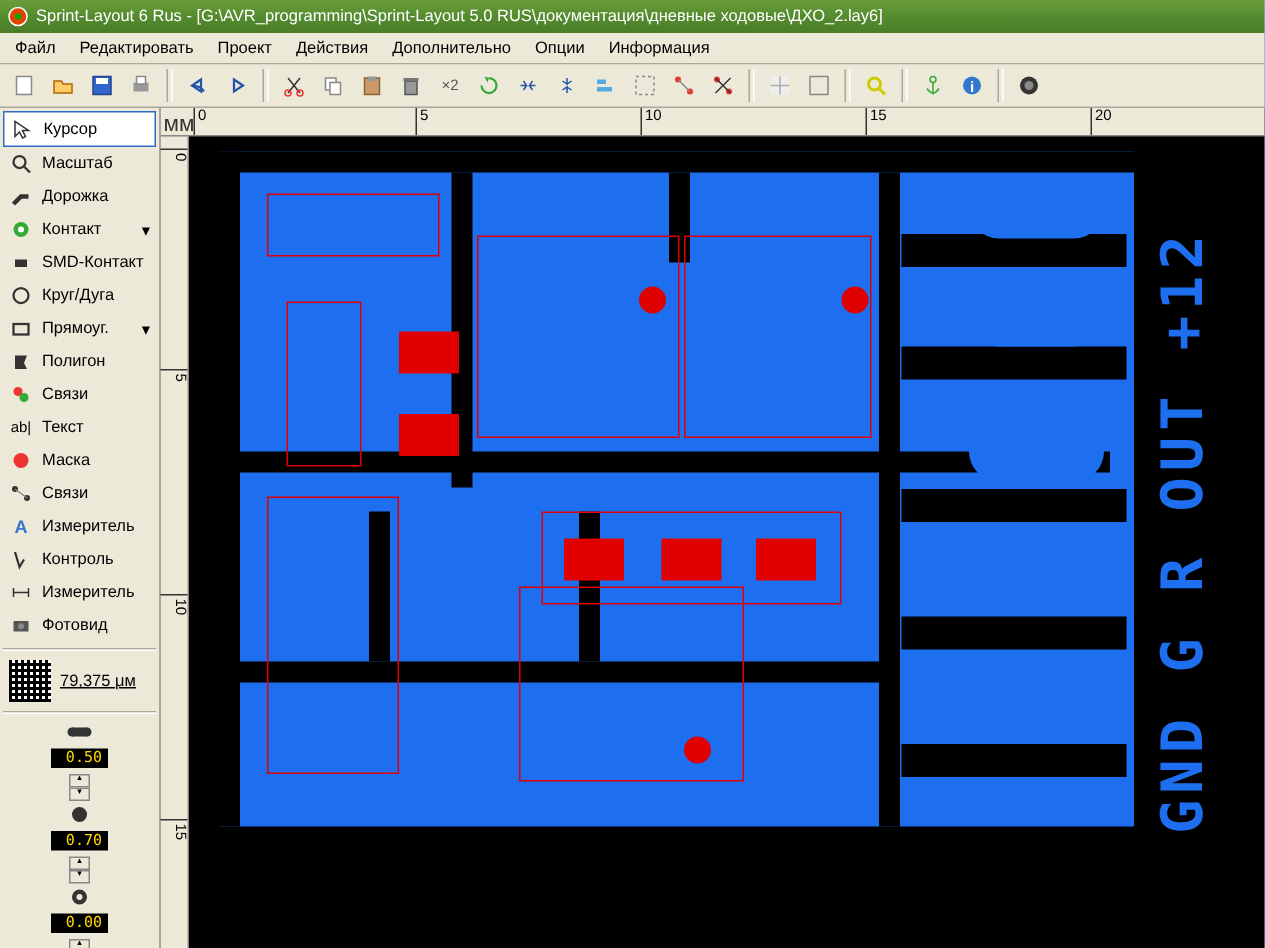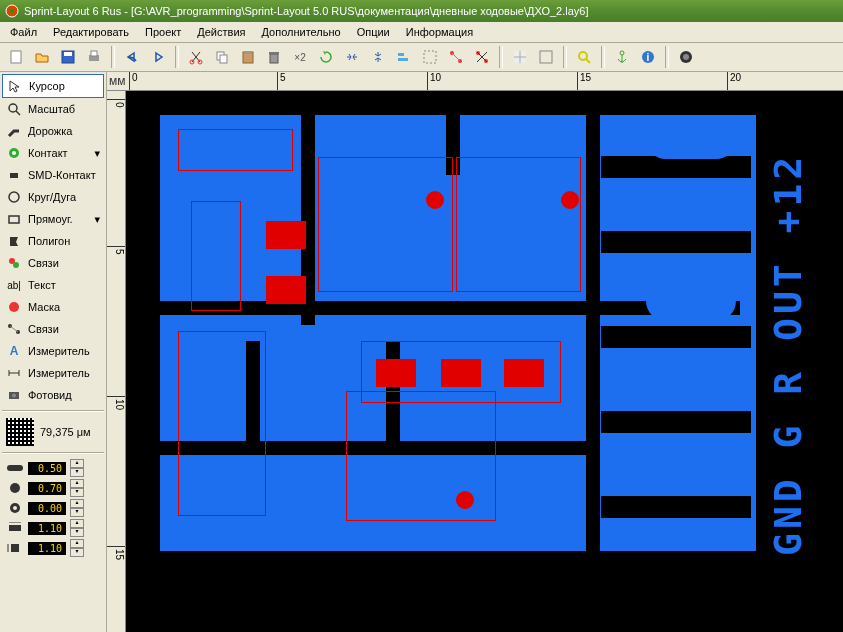--- a/index.html
+++ b/index.html
@@ -85,32 +85,34 @@
 .sidebar-sep {
   border-top: 1px solid #aca899;
   border-bottom: 1px solid #fff;
   margin: 4px 0;
 }
 .grid-row {
   display: flex;
   align-items: center;
   gap: 6px;
   padding: 2px 4px;
+  text-decoration: underline;
 }
 .grid-icon {
   width: 28px; height: 28px;
   background: repeating-linear-gradient(0deg, #000, #000 2px, #fff 2px, #fff 4px),
               repeating-linear-gradient(90deg, #000, #000 2px, #fff 2px, #fff 4px);
   background-blend-mode: multiply;
 }
 .param-row {
   display: flex;
   align-items: center;
   gap: 4px;
   padding: 1px 4px;
+  flex-direction: column;
 }
 .param-icon {
   width: 18px; height: 14px;
   display: flex; align-items: center; justify-content: center;
 }
 .param-val {
   background: #000;
   color: #ffd700;
   font-family: monospace;
   font-size: 10px;
@@ -134,21 +136,21 @@
 }
 .ruler-h {
   height: 18px;
   background: #ece9d8;
   border-bottom: 1px solid #888;
   display: flex;
   position: relative;
   font-size: 10px;
 }
 .ruler-h .unit {
-  position:absolute; left:2px; top:2px; font-size:12px; color:#333;
+  position:absolute; left:2px; top:2px; font-size:15px; color:#333;
 }
 .ruler-v {
   width: 18px;
   background: #ece9d8;
   border-right: 1px solid #888;
   position: relative;
   font-size:10px;
 }
 .canvas-row { display:flex; flex:1; }
 .pcb {
@@ -441,20 +443,28 @@
             <line x1="3" y1="4" x2="11" y2="10" stroke="#888"></line>
           </svg>
         </span>
       <span>Связи</span>
     </div>
     <div class="tool">
       <span class="ticon">
           <span style="color:#37c;font-weight:bold;font-size:12px">A</span>
         </span>
       <span>Измеритель</span>
+    </div>
+    <div class="tool">
+      <span class="ticon">
+          <svg width="14" height="14">
+            <path d="M3 2l3 10 3-5" stroke="#333" fill="none" stroke-width="1.5"></path>
+          </svg>
+        </span>
+      <span>Контроль</span>
     </div>
     <div class="tool">
       <span class="ticon">
           <svg width="14" height="14">
             <line x1="2" y1="7" x2="12" y2="7" stroke="#333"></line>
             <line x1="2" y1="4" x2="2" y2="10" stroke="#333"></line>
             <line x1="12" y1="4" x2="12" y2="10" stroke="#333"></line>
           </svg>
         </span>
       <span>Измеритель</span>

